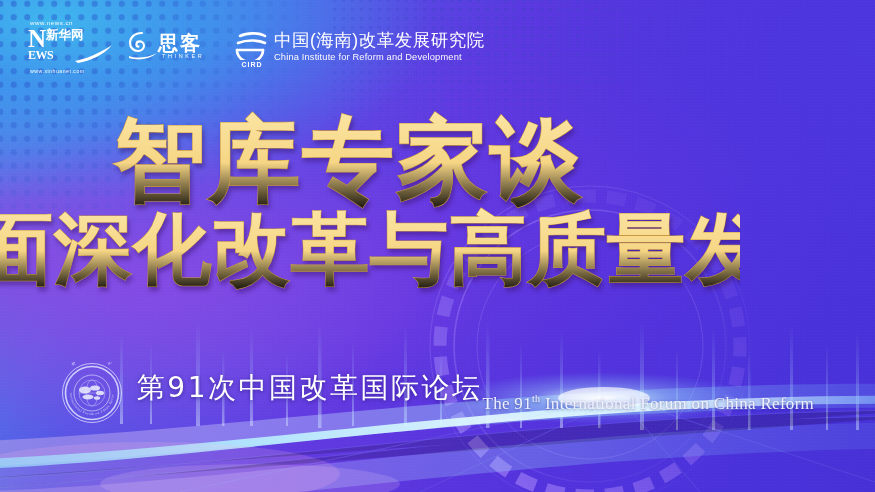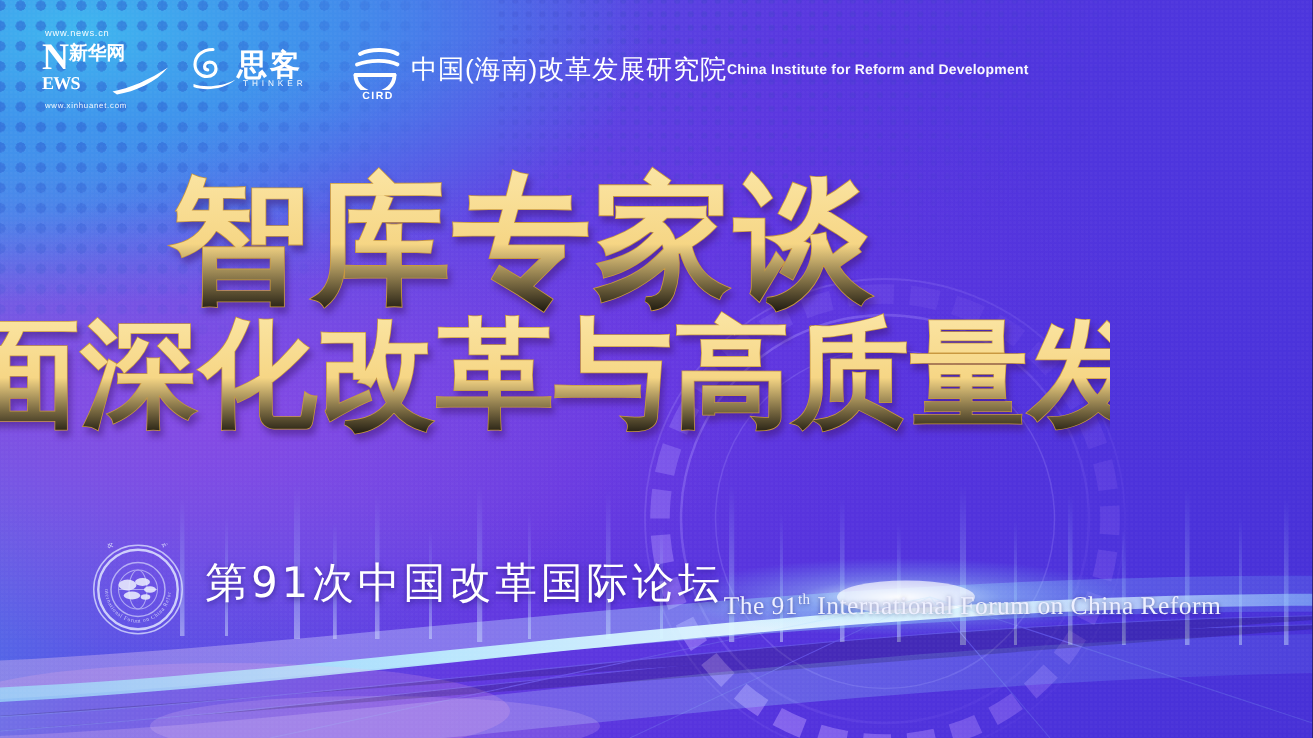--- a/index.html
+++ b/index.html
@@ -112,23 +112,23 @@
     color: #fff; font-size: 5.5px; letter-spacing: 2.6px; opacity: .95;
   }
 
   
   .cird { position: relative; display: flex; align-items: center; height: 42px; }
   .cird-mark { position: relative; width: 34px; height: 34px; margin-right: 6px; }
   .cird-abbr {
     position: absolute; left: 1px; bottom: -4px; width: 34px; text-align: center;
     color: #fff; font-size: 7px; font-weight: bold; letter-spacing: 1px;
   }
-  .cird-txt { display: flex; flex-direction: row; line-height: 1; }
+  .cird-txt { display: flex; flex-direction: column; line-height: 1; }
   .cird-cn { color: #fff; font-size: 17.5px; letter-spacing: .5px; font-weight: 500; }
-  .cird-en { color: #fff; font-size: 9.3px; letter-spacing: .15px; margin-top: 4px; opacity: .97; font-weight: bold; }
+  .cird-en { color: #fff; font-size: 9.3px; letter-spacing: .15px; margin-top: 4px; opacity: .97; }
 
   
   .title-wrap { position: absolute; left: 0; top: 108px; width: 698px; text-align: center; }
   .title-line { display: block; }
   .title-line svg { display: block; margin: 0 auto; }
 
   
   .forum {
     position: absolute; left: 0; top: 362px; width: 875px;
     display: flex; align-items: center; justify-content: center; gap: 14px;

